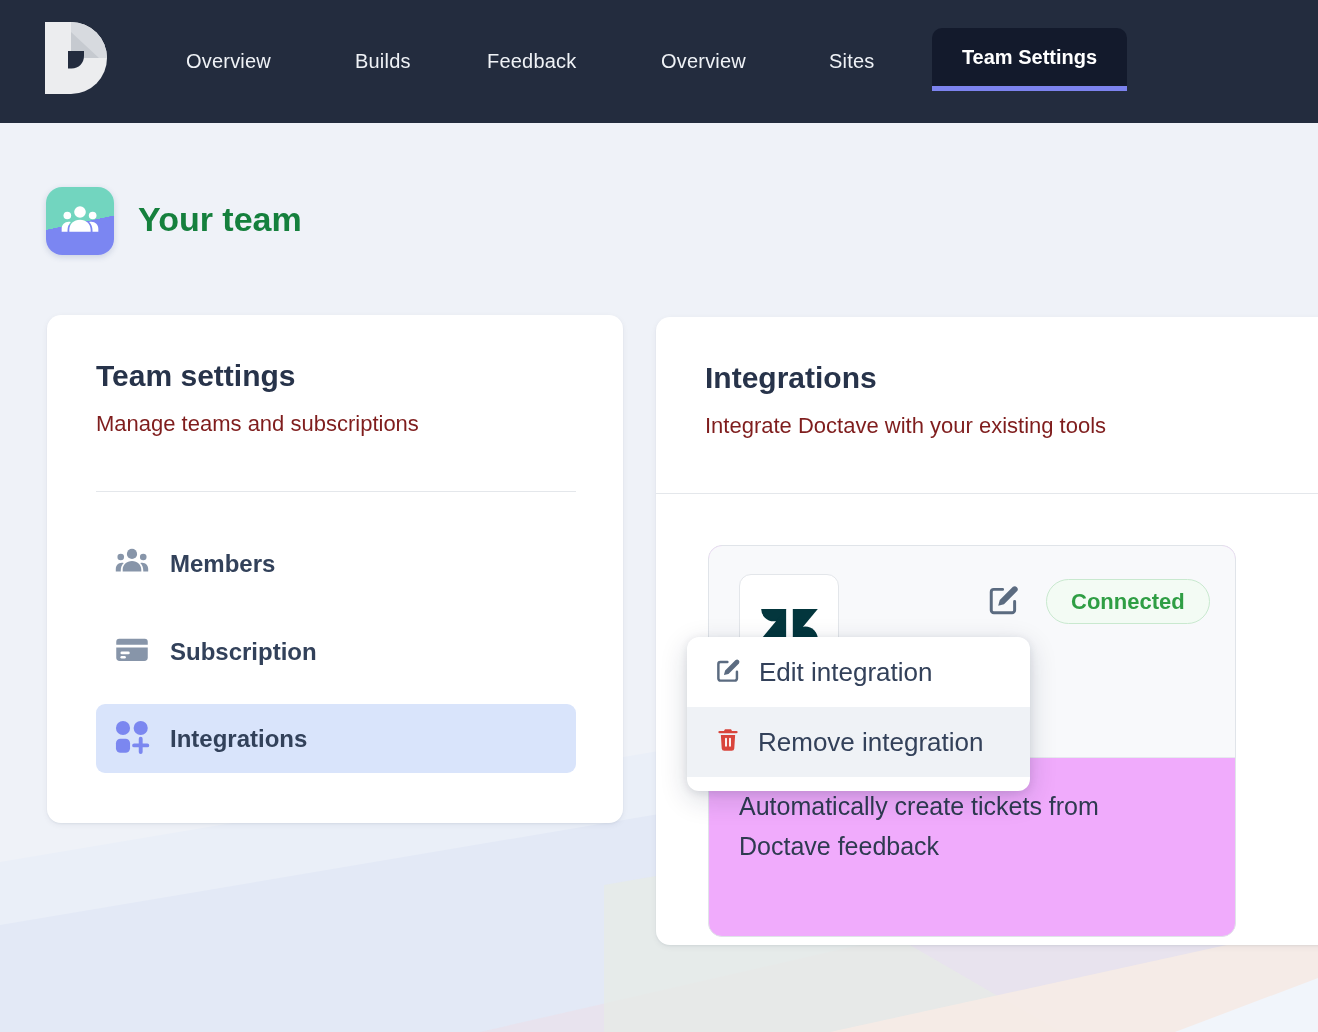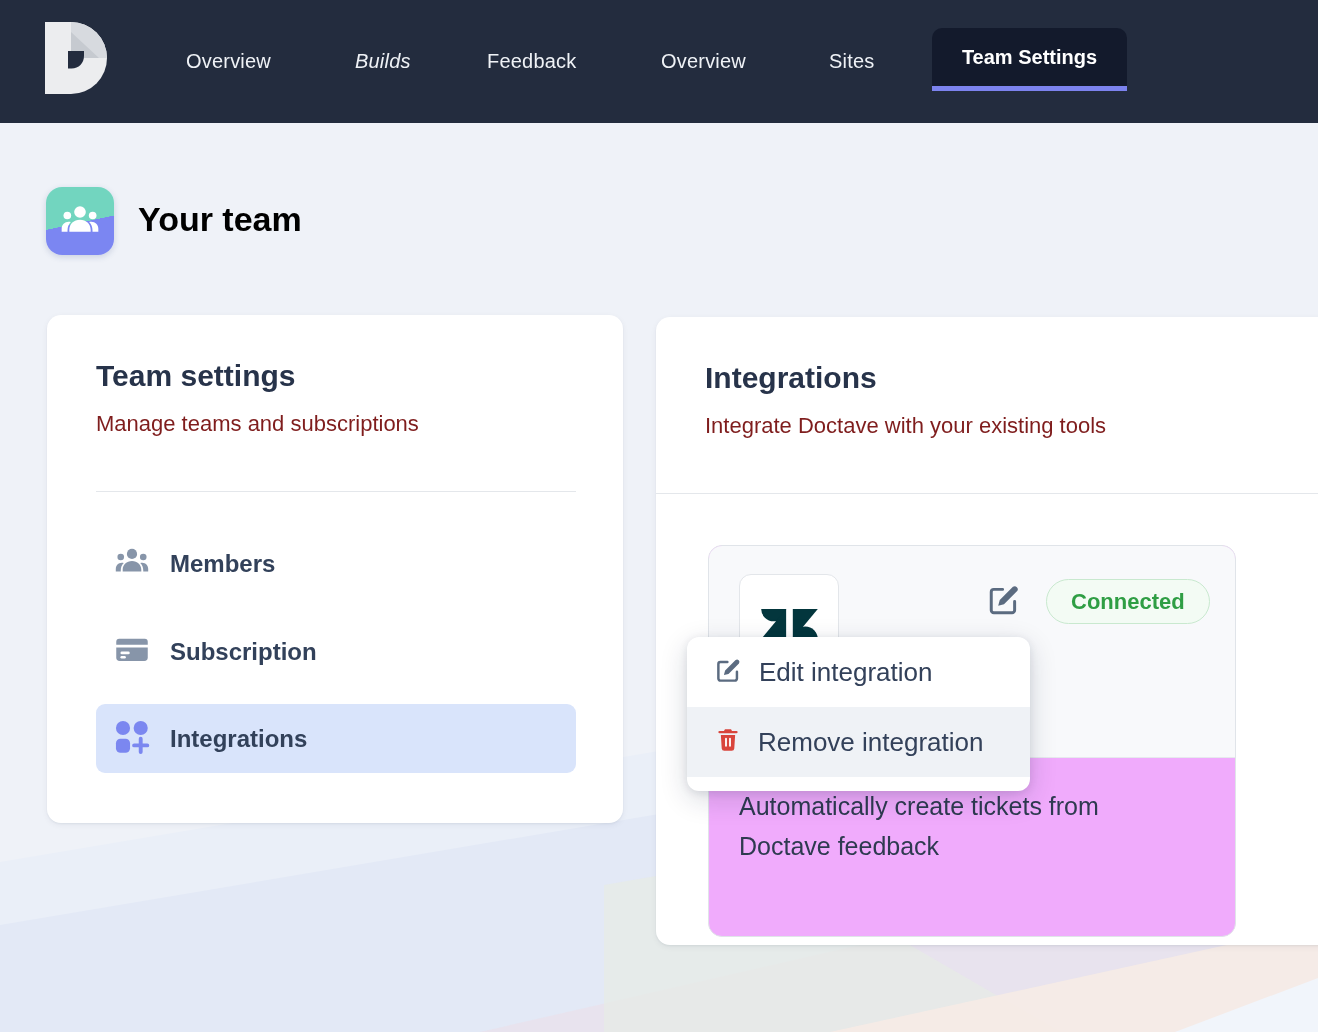--- a/index.html
+++ b/index.html
@@ -8,33 +8,33 @@
   #app { position:relative; width:1318px; height:1032px; overflow:hidden; background:#EFF2F8; }
 
   
   #bg-bands { position:absolute; left:0; top:0; width:1318px; height:1032px; z-index:0; }
 
   
   .navbar { position:absolute; left:0; top:0; width:1318px; height:123px; background:#232C3E; z-index:5; }
   .logo { position:absolute; left:45px; top:22px; width:62px; height:72px; cursor:pointer; }
   .nav-item { position:absolute; top:0; height:123px; display:flex; align-items:center;
               color:#EFF2F6; font-size:20px; font-weight:500; letter-spacing:.2px; cursor:pointer; }
-  .nav-overview  { left:186px; } .nav-builds { left:355px;font-style:italic; } .nav-feedback { left:487px; }
+  .nav-overview  { left:186px; } .nav-builds { left:355px; } .nav-feedback { left:487px; }
   .nav-analytics { left:661px; } .nav-sites  { left:829px; }
   .nav-tab-active { position:absolute; left:932px; top:28px; width:195px; height:63px;
               background:#131A2C; border-radius:10px 10px 0 0; border-bottom:5px solid #7C83EE;
               display:flex; align-items:center; justify-content:center;
               color:#FFFFFF; font-size:20px; font-weight:600; cursor:pointer; }
 
   
   .team-icon { position:absolute; left:46px; top:187px; width:68px; height:68px; border-radius:16px;
               background:linear-gradient(168deg,#72D5BF 52%,#7B86F2 52.2%);
               display:flex; align-items:center; justify-content:center;
               box-shadow:0 2px 6px rgba(40,60,120,.18); }
-  .page-title { position:absolute; left:138px; top:200px; font-size:34px; font-weight:700; color:#000000; }
+  .page-title { position:absolute; left:138px; top:200px; font-size:34px; font-weight:700; color:#15803d; }
 
   
   .card { position:absolute; background:#fff; border-radius:14px;
           box-shadow:0 1px 2px rgba(25,35,60,.05), 0 2px 6px rgba(25,35,60,.06); }
   .card-left  { left:47px;  top:315px; width:576px; height:508px; z-index:2; }
   .card-right { left:656px; top:317px; width:700px; height:628px; z-index:2; }
   .card h2 { position:absolute; left:49px; top:44px; font-size:30px; font-weight:700; color:#27334A; }
   .card .subtitle { position:absolute; left:49px; top:96px; font-size:22px; color:#7f1d1d; }
   .divider-inset { position:absolute; left:49px; top:176px; width:480px; height:1px; background:#E4E7EB; }
   .divider-full  { position:absolute; left:0; top:176px; width:100%; height:1px; background:#E4E7EB; }

